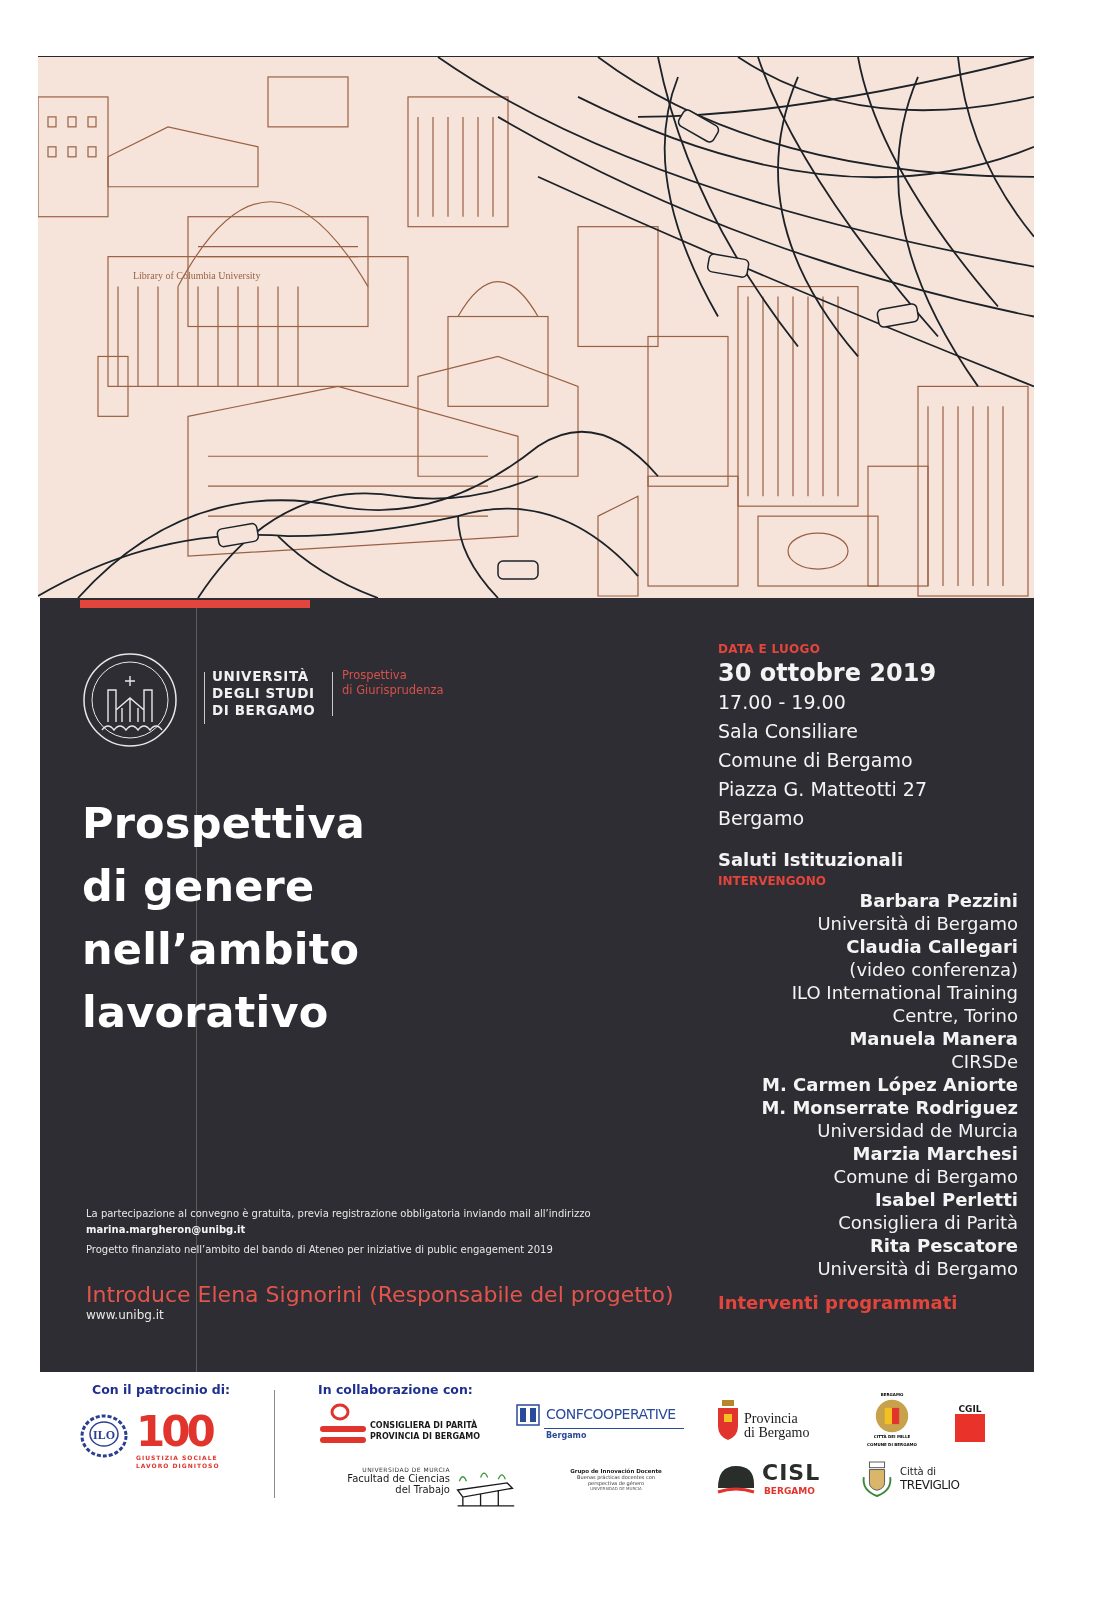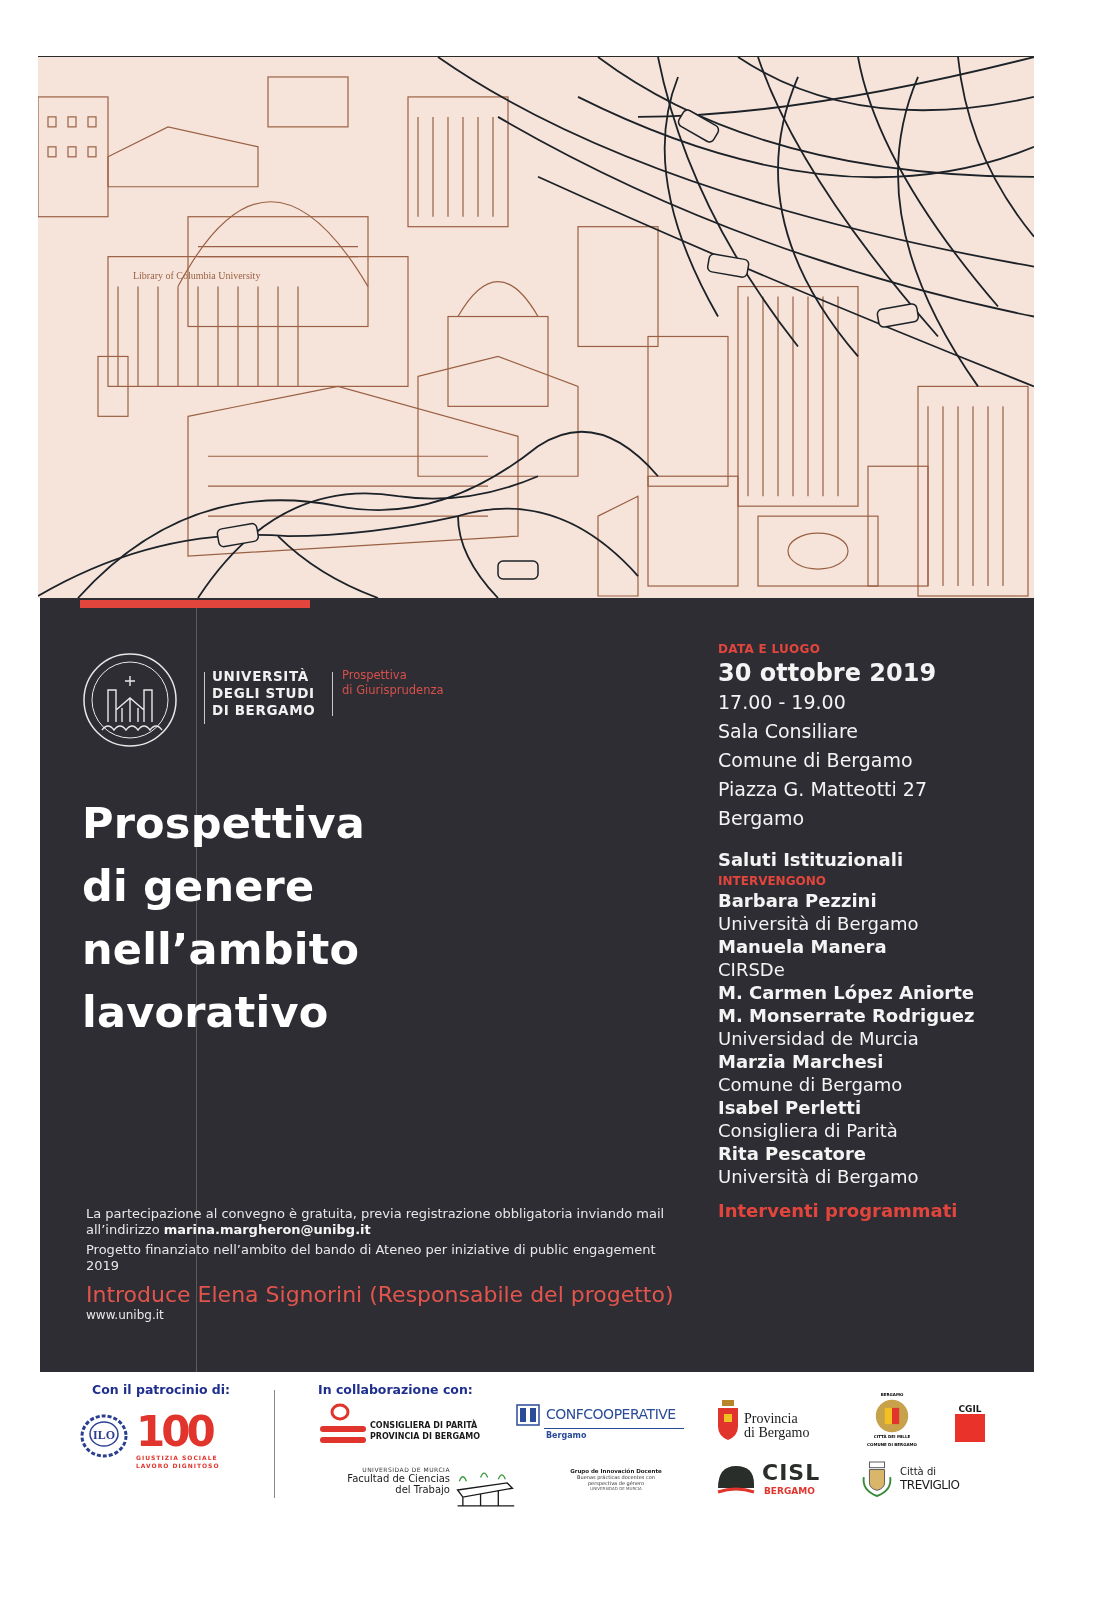--- a/index.html
+++ b/index.html
@@ -41,34 +41,34 @@
   .dept-name span { display: block; }
 
   
   .title {
     position: absolute; left: 82px; top: 792px; color: #ffffff;
     font-family: "DejaVu Sans", sans-serif; font-weight: bold; font-size: 43px; line-height: 63px; letter-spacing: 0.2px;
   }
   .title span { display: block; }
 
   
-  .notes { position: absolute; left: 86px; top: 1206px; width: 600px; color: #e8e8e8; font-size: 13px; line-height: 16px; }
+  .notes { position: absolute; left: 86px; top: 1206px; width: 600px; color: #e8e8e8; font-size: 10px; line-height: 16px; }
   .notes .email { font-weight: bold; }
   .notes .p2 { margin-top: 4px; }
   .introduce { position: absolute; left: 86px; top: 1282px; color: #e2544c; font-size: 22px; }
   .website { position: absolute; left: 86px; top: 1308px; color: #e8e8e8; font-size: 12px; }
 
   
   .info { position: absolute; left: 718px; top: 642px; width: 300px; color: #f4f4f4; }
   .label-red { color: #e2453c; font-weight: bold; font-size: 12px; letter-spacing: 0.3px; }
   .date { font-weight: bold; font-size: 24px; line-height: 30px; margin-top: 2px; }
   .venue-line { font-size: 19px; line-height: 29px; }
   .saluti { font-weight: bold; font-size: 18px; line-height: 26px; margin-top: 14px; }
   .intervengono { color: #e2453c; font-weight: bold; font-size: 12px; line-height: 16px; }
-  .speakers { list-style: none; }
+  .speakers { list-style: none; text-align: right; }
   .speakers li span { display: block; }
   .sp-name { font-weight: bold; font-size: 18px; line-height: 23px; }
   .sp-affil { font-size: 18px; line-height: 23px; }
   .programmati { color: #e2453c; font-weight: bold; font-size: 18px; margin-top: 12px; }
 
   
   .sponsor-heading { position: absolute; color: #1f2f8f; font-weight: bold; font-size: 12.5px; }
   .sep { position: absolute; left: 274px; top: 1390px; width: 1px; height: 108px; background: #8a8a8a; }
   .logo { position: absolute; }
   .txt-red { color: #e0342c; }
@@ -204,20 +204,26 @@
   <div class="venue-line">Piazza G. Matteotti 27</div>
   <div class="venue-line">Bergamo</div>
   <div class="saluti">Saluti Istituzionali</div>
   <div class="intervengono">INTERVENGONO</div>
   <ul class="speakers">
     <li>
       <span class="sp-name">Barbara Pezzini</span>
       <span class="sp-affil">Università di Bergamo</span>
     </li>
     <li>
+      <span class="sp-name">Claudia Callegari</span>
+      <span class="sp-affil" style="white-space:pre-line;">(video conferenza)
+ILO International Training
+Centre, Torino</span>
+    </li>
+    <li>
       <span class="sp-name">Manuela Manera</span>
       <span class="sp-affil">CIRSDe</span>
     </li>
     <li>
       <span class="sp-name">M. Carmen López Aniorte</span>
     </li>
     <li>
       <span class="sp-name">M. Monserrate Rodriguez</span>
       <span class="sp-affil">Universidad de Murcia</span>
     </li>

